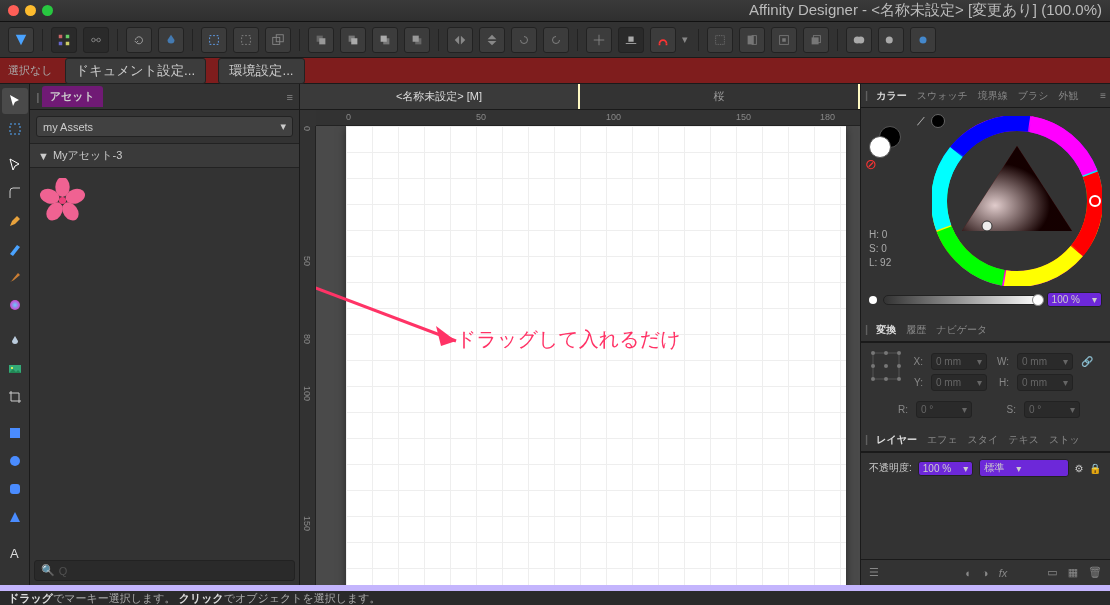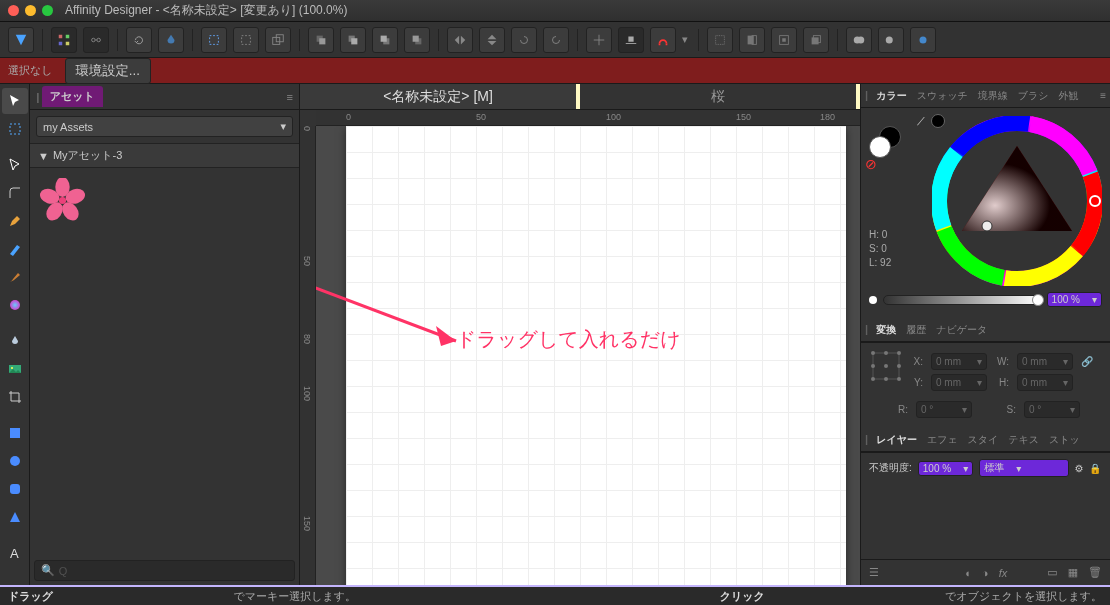--- a/index.html
+++ b/index.html
@@ -1,21 +1,21 @@
 <!DOCTYPE html>
 <html><head>
 <meta charset="utf-8">
 <style>
   * { box-sizing: border-box; margin: 0; padding: 0; font-family: -apple-system, "Hiragino Sans", sans-serif; }
   body { background: #333; color: #ccc; font-size: 11px; width: 1110px; height: 605px; overflow: hidden; position: relative; }
   .titlebar { height: 22px; background: linear-gradient(#3a3a3a,#2f2f2f); display:flex; align-items:center; padding:0 8px; border-bottom:1px solid #111;}
   .traffic { display:flex; gap:6px; margin-right:12px;}
   .tl { width:11px; height:11px; border-radius:50%; }
   .tl.r{background:#ff5f57;} .tl.y{background:#febc2e;} .tl.g{background:#28c840;}
-  .title { flex:1; text-align:left; color:#bbb; font-size:12px;}
+  .title { flex:1; text-align:right; color:#bbb; font-size:15px;}
   .toolbar { height:36px; background:#323232; display:flex; align-items:center; padding:0 8px; gap:6px; border-bottom:1px solid #1a1a1a;}
   .tbtn { width:26px; height:26px; background:#3c3c3c; border:1px solid #222; border-radius:3px; display:flex; align-items:center; justify-content:center;}
   .tbtn.dark{background:#2a2a2a;}
   .tbtn svg{width:14px;height:14px;}
   .tsep { width:1px; height:22px; background:#222; margin:0 2px;}
   .context-bar { height:26px; background:#7f1d1d; display:flex; align-items:center; padding:0 8px; gap:12px; border-bottom:1px solid #1a1a1a; color:#aaa; font-size:11px;}
   .cbtn { background:#3c3c3c; border:1px solid #222; border-radius:3px; padding:3px 10px; color:#ccc;}
   .main { position:absolute; top:84px; bottom:20px; left:0; right:0; display:flex;}
   .tools { width:30px; background:#333; border-right:1px solid #1a1a1a; display:flex; flex-direction:column; align-items:center; padding-top:4px; gap:2px;}
   .tool { width:26px; height:26px; display:flex; align-items:center; justify-content:center; border-radius:3px;}
@@ -26,21 +26,21 @@
   .ptab.active { background:#701a75; border-radius:3px 3px 0 0;}
   .drag-bars { color:#666; margin-right:4px; letter-spacing:-2px;}
   .panel-menu { margin-left:auto; color:#888;}
   .asset-select { margin:6px; background:#414141; border:1px solid #222; border-radius:3px; padding:3px 6px; color:#ccc; display:flex; justify-content:space-between; align-items:center;}
   .asset-group { padding:4px 8px; background:#3a3a3a; border-top:1px solid #222; border-bottom:1px solid #222; color:#ccc; display:flex; align-items:center; gap:4px;}
   .asset-body { flex:1; background:#333; position:relative; padding:10px;}
   .flower { width:45px; height:45px; }
   .asset-search { margin:4px; background:#2a2a2a; border:1px solid #222; border-radius:3px; padding:3px 6px; color:#888; display:flex; align-items:center; gap:4px;}
   .canvas-area { flex:1; background:#333; display:flex; flex-direction:column; position:relative;}
   .doc-tabs { height:26px; display:flex; border-bottom:1px solid #1a1a1a;}
-  .doc-tab { flex:1; display:flex; align-items:center; justify-content:center; color:#999; font-size:14px; border-right:4px solid #fef9c3;}
+  .doc-tab { flex:1; display:flex; align-items:center; justify-content:center; color:#999; font-size:11px; border-right:2px solid #fef9c3;}
   .doc-tab.active { background:#3a3a3a; color:#ddd;}
   .ruler-h { height:16px; background:#323232; border-bottom:1px solid #222; position:relative; margin-left:16px; overflow:hidden;}
   .ruler-h .tick { position:absolute; top:2px; font-size:9px; color:#888;}
   .canvas-wrap { flex:1; display:flex;}
   .ruler-v { width:16px; background:#323232; border-right:1px solid #222; position:relative; overflow:hidden;}
   .ruler-v .tick { position:absolute; left:2px; font-size:9px; color:#888; writing-mode:vertical-rl;}
   .canvas { flex:1; background:#4a4a4a; position:relative; overflow:hidden;}
   .page { position:absolute; left:30px; top:0; width:500px; height:500px; background:#fff; box-shadow:0 2px 8px rgba(0,0,0,.5);
     background-image: linear-gradient(#eee 1px,transparent 1px),linear-gradient(90deg,#eee 1px,transparent 1px);
     background-size:26px 26px;}
@@ -62,21 +62,21 @@
   .slider-knob { position:absolute; right:-4px; top:-2px; width:12px; height:12px; background:#fff; border-radius:50%; border:1px solid #888;}
   .pct-box { background:#6d28d9; border:1px solid #222; border-radius:3px; padding:1px 4px; color:#ccc; display:flex; align-items:center; gap:12px;}
   .color-wheel { position:absolute; right:8px; top:8px; width:170px; height:170px;}
   .transform-section { border-top:1px solid #1a1a1a; padding:6px 8px;}
   .field-row { display:flex; gap:8px; margin:4px 0; align-items:center; font-size:10px;}
   .fld-label { width:14px; text-align:right; color:#888;}
   .fld-input { background:#2a2a2a; border:1px solid #222; border-radius:3px; padding:2px 4px; color:#666; width:56px; display:flex; justify-content:space-between; align-items:center;}
   .layer-section { border-top:1px solid #1a1a1a; padding:6px 8px; flex:1;}
   .layer-op { display:flex; align-items:center; gap:6px; font-size:10px; margin-bottom:6px;}
   .layer-icons { border-top:1px solid #1a1a1a; height:26px; display:flex; align-items:center; padding:0 8px; gap:10px; color:#888;}
-  .statusbar { position:absolute; bottom:0; left:0; right:0; height:20px; background:#2a2a2a; border-top:2px solid #c4b5fd; display:flex; align-items:center; padding:0 8px; font-size:11px; color:#aaa;justify-content:space-between;}
+  .statusbar { position:absolute; bottom:0; left:0; right:0; height:20px; background:#2a2a2a; border-top:6px solid #c4b5fd; display:flex; align-items:center; padding:0 8px; font-size:11px; color:#aaa;}
   .statusbar b { color:#ddd;}
   .eyedrop { position:absolute; left:56px; top:6px; display:flex; gap:6px; align-items:center;}
   .eyedrop .c2{width:14px;height:14px;background:#000;border-radius:50%;border:1px solid #666;}
 </style>
 </head>
 <body>
 
 <div class="titlebar">
   <div class="traffic">
     <div class="tl r"></div>
@@ -244,20 +244,21 @@
     </div>
   <div class="tbtn">
       <svg viewBox="0 0 16 16">
         <path d="M8 4a4 4 0 0 1 0 8 4 4 0 0 1 0-8" fill="#48c"></path>
       </svg>
     </div>
 </div>
 
 <div class="context-bar">
   <span>選択なし</span>
+  <button class="cbtn">ドキュメント設定...</button>
   <button class="cbtn">環境設定...</button>
 </div>
 
 <div class="main">
 
   <div class="tools">
     <div class="tool active">
         <svg width="16" height="16" viewBox="0 0 16 16">
           <path d="M3 2l3 11 2-4 4-2z" fill="#fff"></path>
         </svg>

